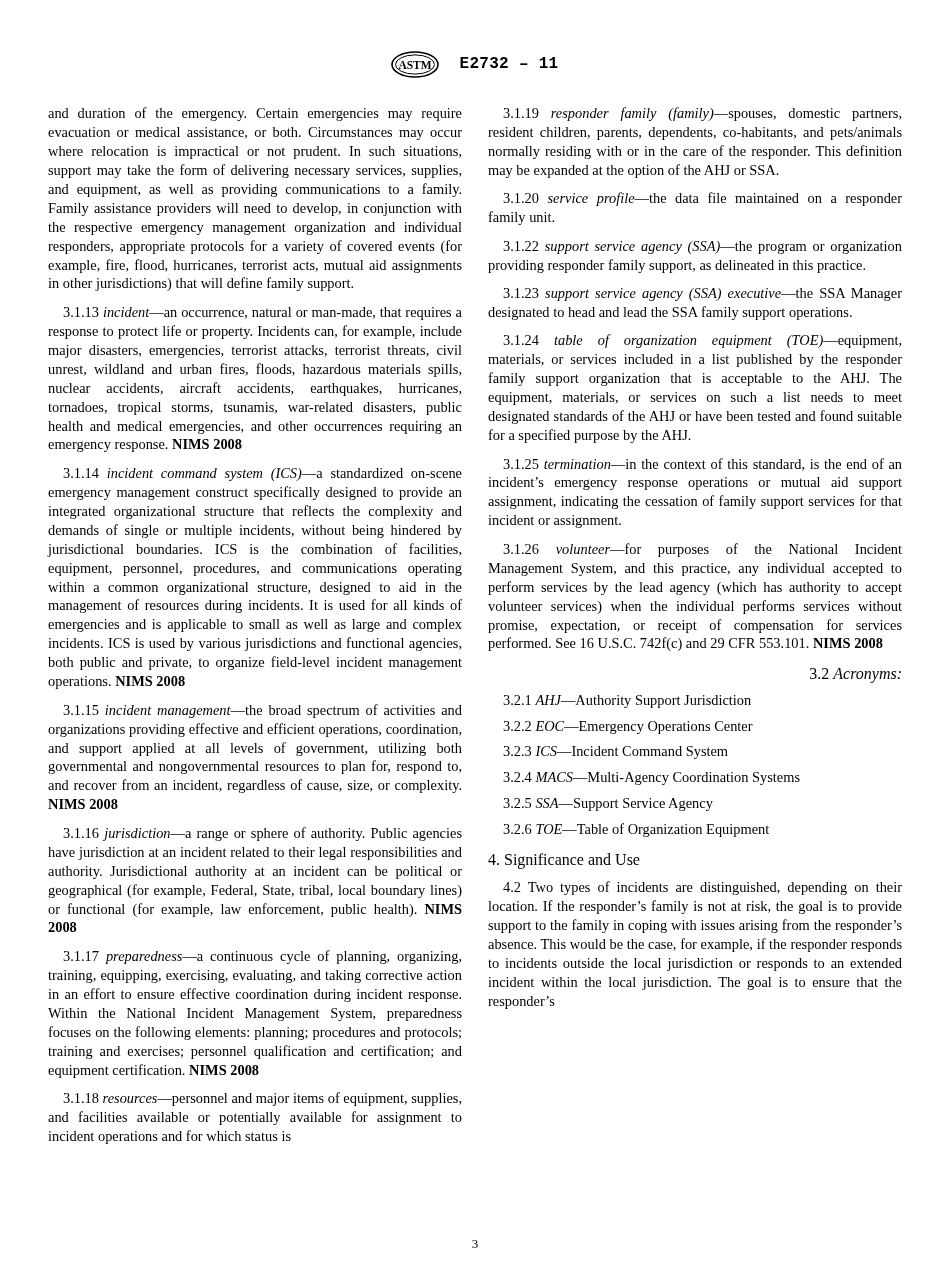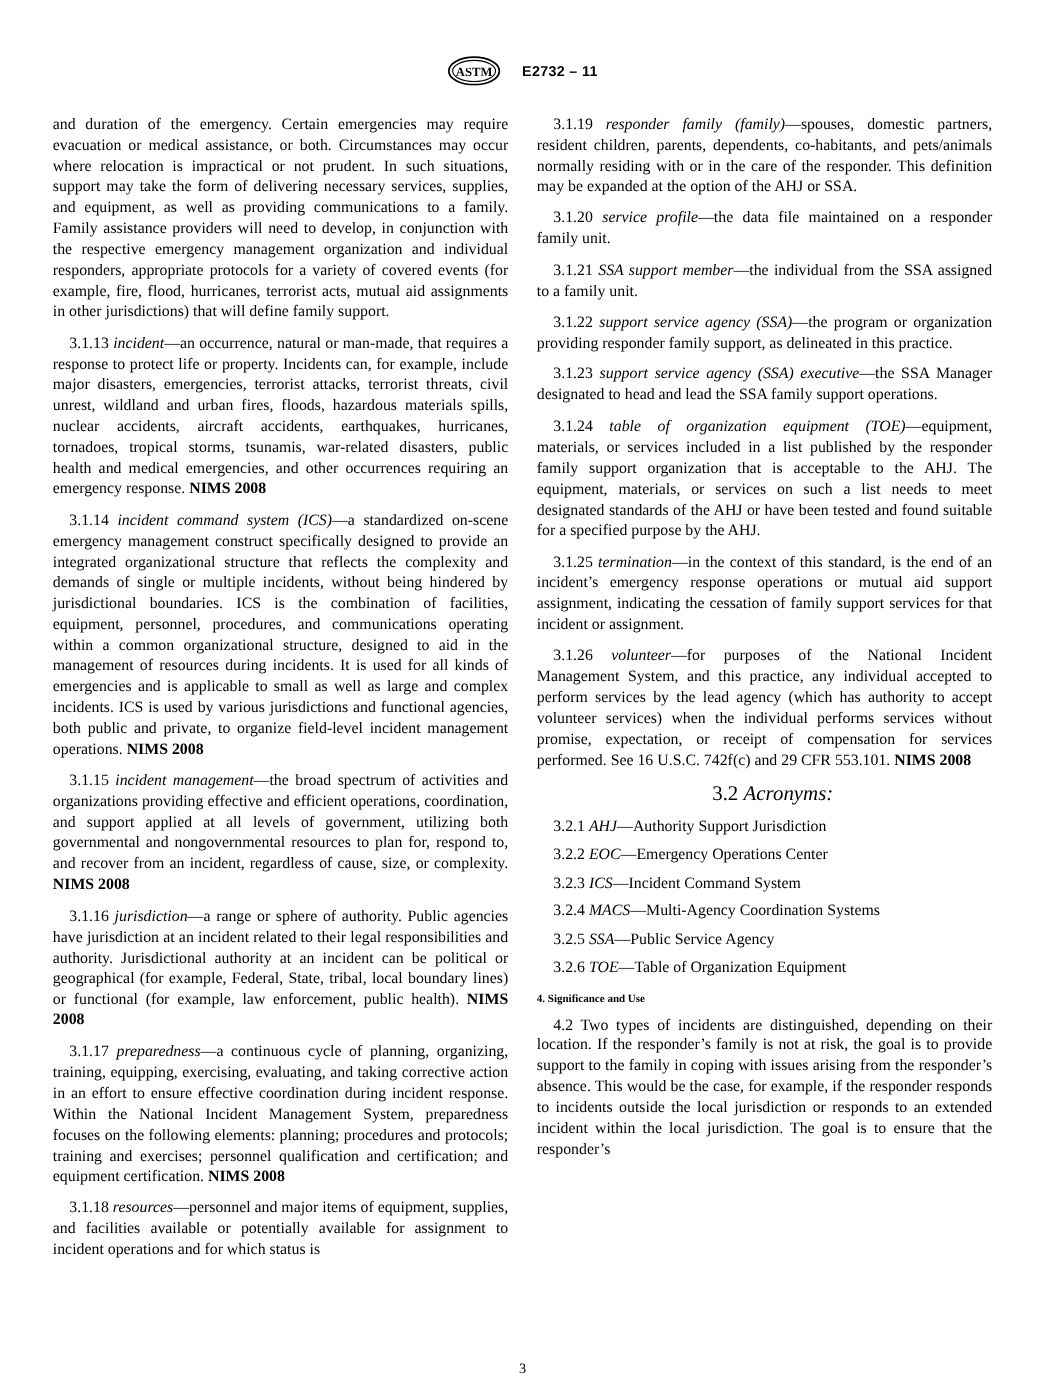--- a/index.html
+++ b/index.html
@@ -31,24 +31,24 @@
     margin-bottom: 20px;
   }
   .astm-logo {
     display: inline-block;
     width: 48px;
     height: 26px;
     position: relative;
   }
   .astm-logo svg { display: block; }
   .header-title {
-    font-size: 13px;
+    font-size: 16px;
     font-weight: bold;
     letter-spacing: 0.3px;
-    font-family: Liberation Sans, sans-serif;
+    font-family: Liberation Mono, monospace;
   }
   
   .columns {
     display: flex;
     gap: 26px;
     align-items: flex-start;
   }
   .col {
     width: 414px;
     flex: 0 0 414px;
@@ -64,37 +64,37 @@
   p.indent {
     text-indent: 15px;
   }
   .term {
     font-style: italic;
   }
   .nims {
     font-weight: bold;
   }
   .sec-head {
-    font-size: 10px;
-    font-weight: bold;
+    font-size: 16px;
+    font-weight: normal;
     margin: 13px 0 9px 0;
     text-align: left;
   }
   .acr {
     margin: 0 0 7px 0;
     font-size: 14.4px;
     line-height: 1.3;
     text-indent: 15px;
     text-align: left;
   }
   .acr-head {
     margin: 2px 0 7px 0;
-    font-size: 19px;
+    font-size: 16px;
     text-indent: 15px;
-    text-align: center;
+    text-align: right;
   }
   .footer {
     position: absolute;
     left: 0;
     right: 0;
     bottom: 20px;
     text-align: center;
     font-size: 13px;
   }
 </style>
@@ -120,32 +120,31 @@
         <p class="indent"><span>3.1.13 </span><span class="term">incident</span><span>—an occurrence, natural or man-made, that requires a response to protect life or property. Incidents can, for example, include major disasters, emergencies, terrorist attacks, terrorist threats, civil unrest, wildland and urban fires, floods, hazardous materials spills, nuclear accidents, aircraft accidents, earthquakes, hurricanes, tornadoes, tropical storms, tsunamis, war-related disasters, public health and medical emergencies, and other occurrences requiring an emergency response. </span><span class="nims">NIMS 2008</span></p>
         <p class="indent"><span>3.1.14 </span><span class="term">incident command system (ICS)</span><span>—a standardized on-scene emergency management construct specifically designed to provide an integrated organizational structure that reflects the complexity and demands of single or multiple incidents, without being hindered by jurisdictional boundaries. ICS is the combination of facilities, equipment, personnel, procedures, and communications operating within a common organizational structure, designed to aid in the management of resources during incidents. It is used for all kinds of emergencies and is applicable to small as well as large and complex incidents. ICS is used by various jurisdictions and functional agencies, both public and private, to organize field-level incident management operations. </span><span class="nims">NIMS 2008</span></p>
         <p class="indent"><span>3.1.15 </span><span class="term">incident management</span><span>—the broad spectrum of activities and organizations providing effective and efficient operations, coordination, and support applied at all levels of government, utilizing both governmental and nongovernmental resources to plan for, respond to, and recover from an incident, regardless of cause, size, or complexity. </span><span class="nims">NIMS 2008</span></p>
         <p class="indent"><span>3.1.16 </span><span class="term">jurisdiction</span><span>—a range or sphere of authority. Public agencies have jurisdiction at an incident related to their legal responsibilities and authority. Jurisdictional authority at an incident can be political or geographical (for example, Federal, State, tribal, local boundary lines) or functional (for example, law enforcement, public health). </span><span class="nims">NIMS 2008</span></p>
         <p class="indent"><span>3.1.17 </span><span class="term">preparedness</span><span>—a continuous cycle of planning, organizing, training, equipping, exercising, evaluating, and taking corrective action in an effort to ensure effective coordination during incident response. Within the National Incident Management System, preparedness focuses on the following elements: planning; procedures and protocols; training and exercises; personnel qualification and certification; and equipment certification. </span><span class="nims">NIMS 2008</span></p>
         <p class="indent"><span>3.1.18 </span><span class="term">resources</span><span>—personnel and major items of equipment, supplies, and facilities available or potentially available for assignment to incident operations and for which status is</span></p>
       </div>
     <div class="col" id="col-right">
         <p class="indent"><span>3.1.19 </span><span class="term">responder family (family)</span><span>—spouses, domestic partners, resident children, parents, dependents, co-habitants, and pets/animals normally residing with or in the care of the responder. This definition may be expanded at the option of the AHJ or SSA.</span></p>
         <p class="indent"><span>3.1.20 </span><span class="term">service profile</span><span>—the data file maintained on a responder family unit.</span></p>
-        <p class="indent"><span>3.1.21 </span><span class="term">SSA support member</span><span>—the individual from the SSA assigned to a family unit.</span></p>
         <p class="indent"><span>3.1.22 </span><span class="term">support service agency (SSA)</span><span>—the program or organization providing responder family support, as delineated in this practice.</span></p>
         <p class="indent"><span>3.1.23 </span><span class="term">support service agency (SSA) executive</span><span>—the SSA Manager designated to head and lead the SSA family support operations.</span></p>
         <p class="indent"><span>3.1.24 </span><span class="term">table of organization equipment (TOE)</span><span>—equipment, materials, or services included in a list published by the responder family support organization that is acceptable to the AHJ. The equipment, materials, or services on such a list needs to meet designated standards of the AHJ or have been tested and found suitable for a specified purpose by the AHJ.</span></p>
         <p class="indent"><span>3.1.25 </span><span class="term">termination</span><span>—in the context of this standard, is the end of an incident’s emergency response operations or mutual aid support assignment, indicating the cessation of family support services for that incident or assignment.</span></p>
         <p class="indent"><span>3.1.26 </span><span class="term">volunteer</span><span>—for purposes of the National Incident Management System, and this practice, any individual accepted to perform services by the lead agency (which has authority to accept volunteer services) when the individual performs services without promise, expectation, or receipt of compensation for services performed. See 16 U.S.C. 742f(c) and 29 CFR 553.101. </span><span class="nims">NIMS 2008</span></p>
         <p class="acr-head"><span>3.2 </span><span class="term">Acronyms:</span></p>
         <p class="acr"><span>3.2.1 </span><span class="term">AHJ</span><span>—Authority Support Jurisdiction</span></p>
         <p class="acr"><span>3.2.2 </span><span class="term">EOC</span><span>—Emergency Operations Center</span></p>
         <p class="acr"><span>3.2.3 </span><span class="term">ICS</span><span>—Incident Command System</span></p>
         <p class="acr"><span>3.2.4 </span><span class="term">MACS</span><span>—Multi-Agency Coordination Systems</span></p>
-        <p class="acr"><span>3.2.5 </span><span class="term">SSA</span><span>—Public Service Agency</span></p>
+        <p class="acr"><span>3.2.5 </span><span class="term">SSA</span><span>—Support Service Agency</span></p>
         <p class="acr"><span>3.2.6 </span><span class="term">TOE</span><span>—Table of Organization Equipment</span></p>
         <div class="sec-head">4.  Significance and Use</div>
         <p class="indent"><span>4.2 Two types of incidents are distinguished, depending on their location. If the responder’s family is not at risk, the goal is to provide support to the family in coping with issues arising from the responder’s absence. This would be the case, for example, if the responder responds to incidents outside the local jurisdiction or responds to an extended incident within the local jurisdiction. The goal is to ensure that the responder’s</span></p>
       </div>
   </div>
 
   <div class="footer">
     <span>3</span>
   </div>
 

